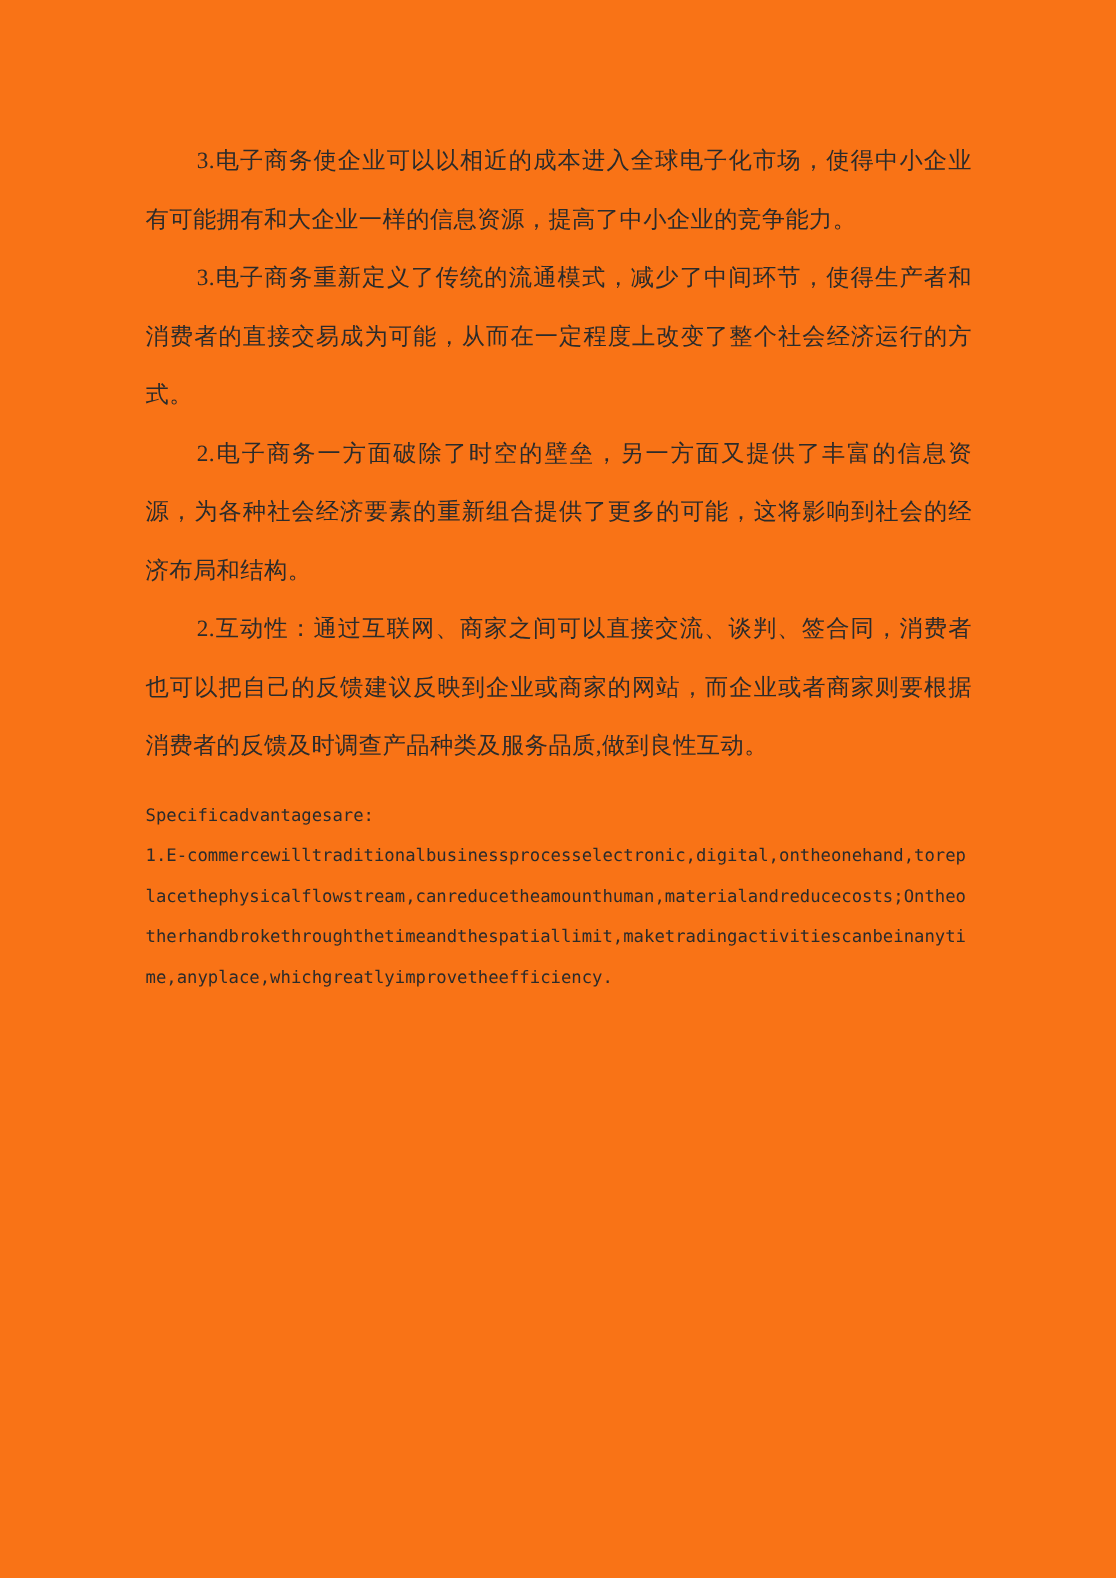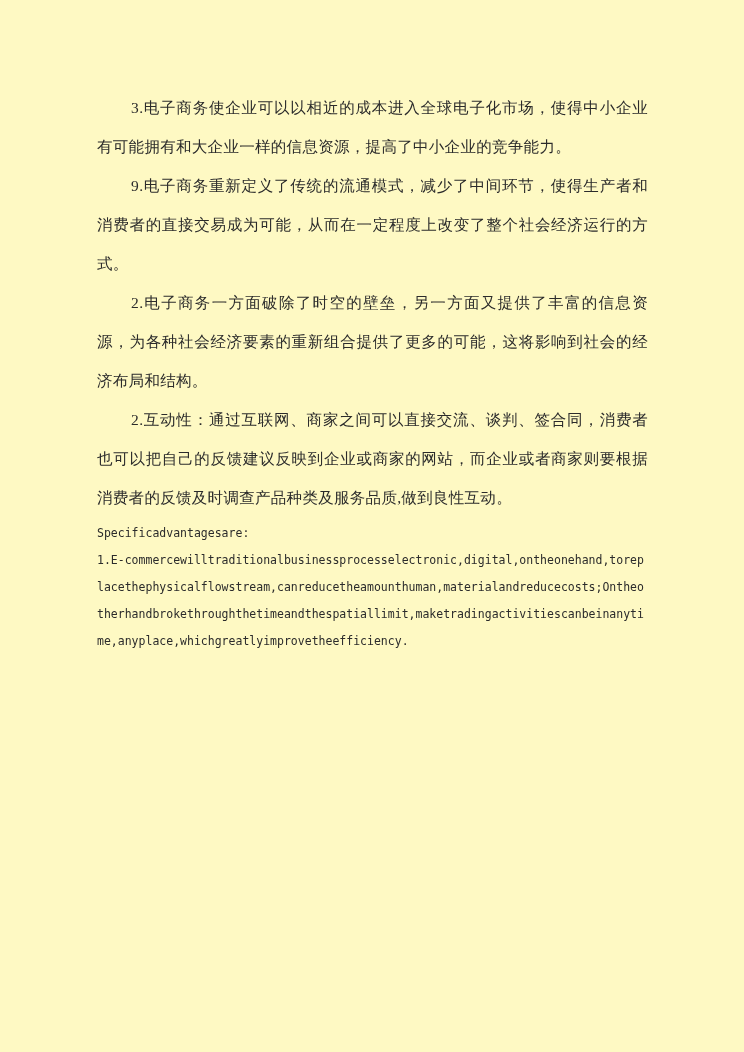--- a/index.html
+++ b/index.html
@@ -4,58 +4,58 @@
 <style>
   html, body {
     margin: 0;
     padding: 0;
     background: #ffffff;
   }
   .page {
     position: relative;
     width: 744px;
     height: 1052px;
-    background: #fef9c3;
+    background: #f97316;
     box-sizing: border-box;
     padding: 88px 96px 0 97px;
     overflow: hidden;
   }
   .zh-block p {
     margin: 0;
     font-family: "Liberation Serif", "DejaVu Serif", serif;
     font-size: 15.5px;
     line-height: 39px;
     letter-spacing: 0.3px;
     color: #2b2b2b;
     text-align: justify;
     text-justify: inter-ideograph;
     text-indent: 2.2em;
     word-break: break-all;
   }
   .en-block {
-    margin-top: 3px;
+    margin-top: 13px;
   }
   .en-block p {
     margin: 0;
     font-family: "DejaVu Sans Mono", "Liberation Mono", monospace;
     font-size: 11.5px;
     line-height: 27px;
     color: #2b2b2b;
     text-align: left;
     word-break: break-all;
   }
 </style>
 </head>
 <body>
 
 <div class="page">
 
   <div class="zh-block">
     <p>3.电子商务使企业可以以相近的成本进入全球电子化市场，使得中小企业有可能拥有和大企业一样的信息资源，提高了中小企业的竞争能力。</p>
-    <p>9.电子商务重新定义了传统的流通模式，减少了中间环节，使得生产者和消费者的直接交易成为可能，从而在一定程度上改变了整个社会经济运行的方式。</p>
+    <p>3.电子商务重新定义了传统的流通模式，减少了中间环节，使得生产者和消费者的直接交易成为可能，从而在一定程度上改变了整个社会经济运行的方式。</p>
     <p>2.电子商务一方面破除了时空的壁垒，另一方面又提供了丰富的信息资源，为各种社会经济要素的重新组合提供了更多的可能，这将影响到社会的经济布局和结构。</p>
     <p>2.互动性：通过互联网、商家之间可以直接交流、谈判、签合同，消费者也可以把自己的反馈建议反映到企业或商家的网站，而企业或者商家则要根据消费者的反馈及时调查产品种类及服务品质,做到良性互动。</p>
   </div>
 
   <div class="en-block">
     <p>Specificadvantagesare:</p>
     <p>1.E-commercewilltraditionalbusinessprocesselectronic,digital,ontheonehand,toreplacethephysicalflowstream,canreducetheamounthuman,materialandreducecosts;Ontheotherhandbrokethroughthetimeandthespatiallimit,maketradingactivitiescanbeinanytime,anyplace,whichgreatlyimprovetheefficiency.</p>
   </div>
 
 </div>

